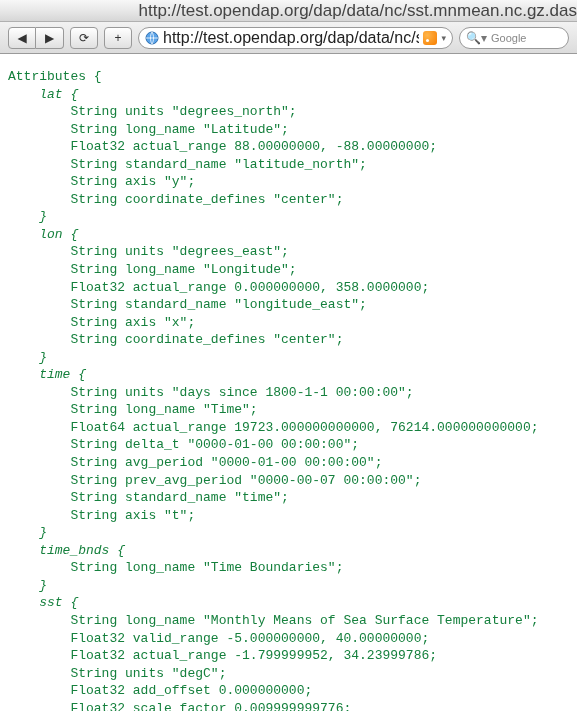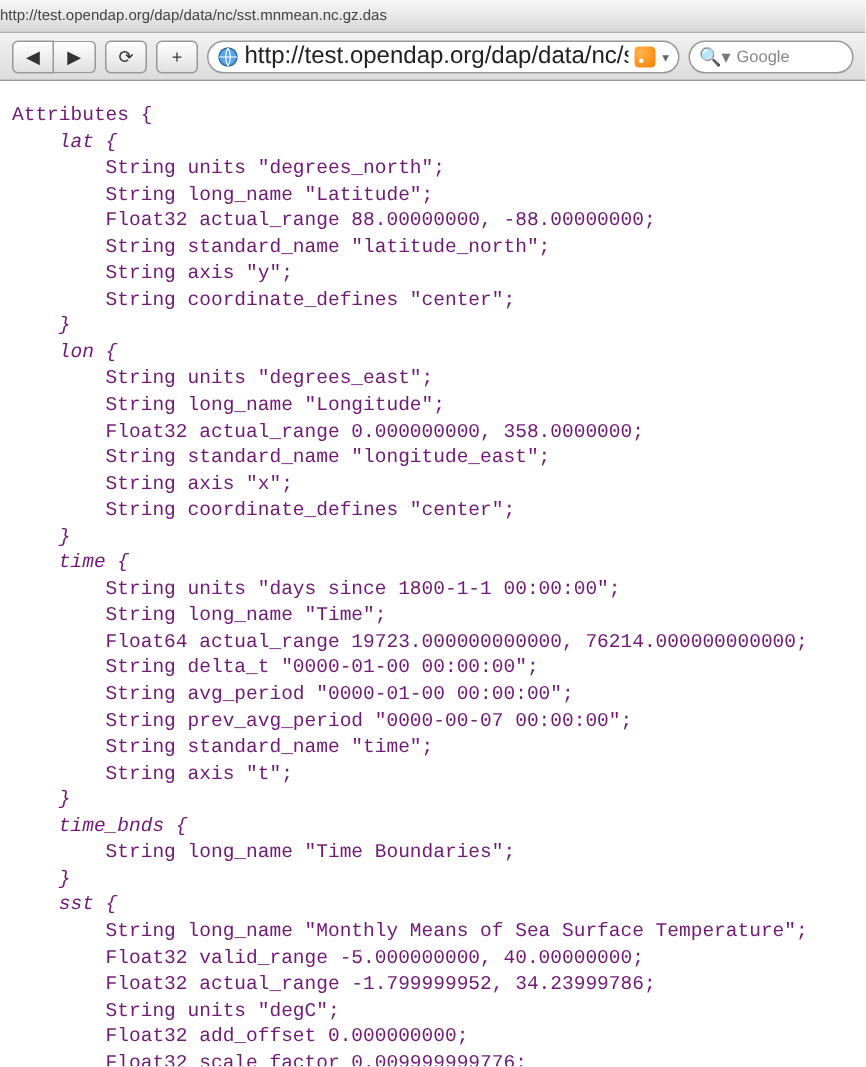--- a/index.html
+++ b/index.html
@@ -7,22 +7,22 @@
     font-family: -apple-system, "Lucida Grande", Arial, sans-serif;
     background: #fff;
     width: 577px;
     height: 711px;
     overflow: hidden;
   }
   .titlebar {
     height: 22px;
     background: linear-gradient(to bottom, #f7f7f7 0%, #e8e8e8 50%, #d6d6d6 100%);
     border-bottom: 1px solid #b0b0b0;
-    text-align: left;
-    font-size: 10px;
+    text-align: right;
+    font-size: 17px;
     line-height: 22px;
     color: #444;
     position: relative;
   }
   .toolbar {
     height: 32px;
     background: linear-gradient(to bottom, #f2f2f2 0%, #dcdcdc 100%);
     border-bottom: 1px solid #9a9a9a;
     display: flex;
     align-items: center;
@@ -116,21 +116,21 @@
   }
   .search-text {
     font-size: 11px;
     color: #888;
   }
   .content {
     padding: 14px 8px;
     font-family: "Courier New", Courier, monospace;
     font-size: 13px;
     line-height: 1.35;
-    color: #701a75;
+    color: #15803d;
     white-space: pre;
     overflow: hidden;
     height: calc(711px - 54px);
   }
   .block { display: block; }
   .ind0 { text-indent: 0; }
   .ind1 { text-indent: 4ch; font-style: italic; }
   .ind2 { text-indent: 8ch; }
 </style>
 </head>

